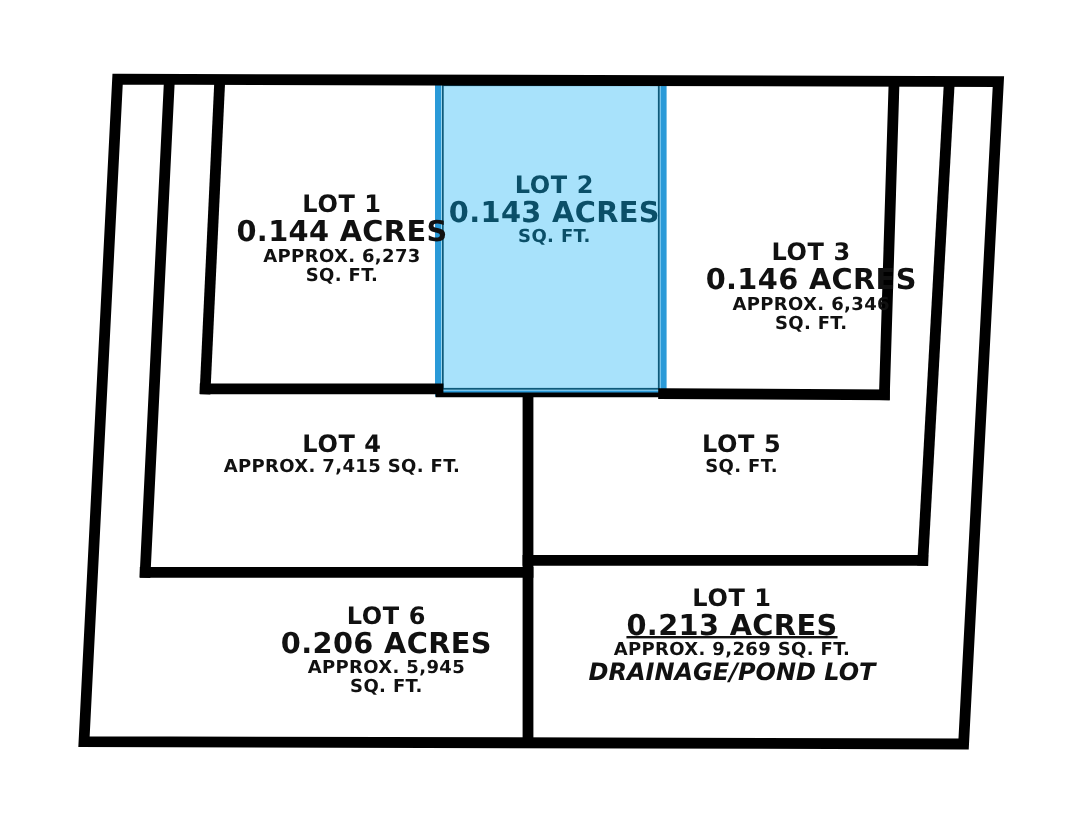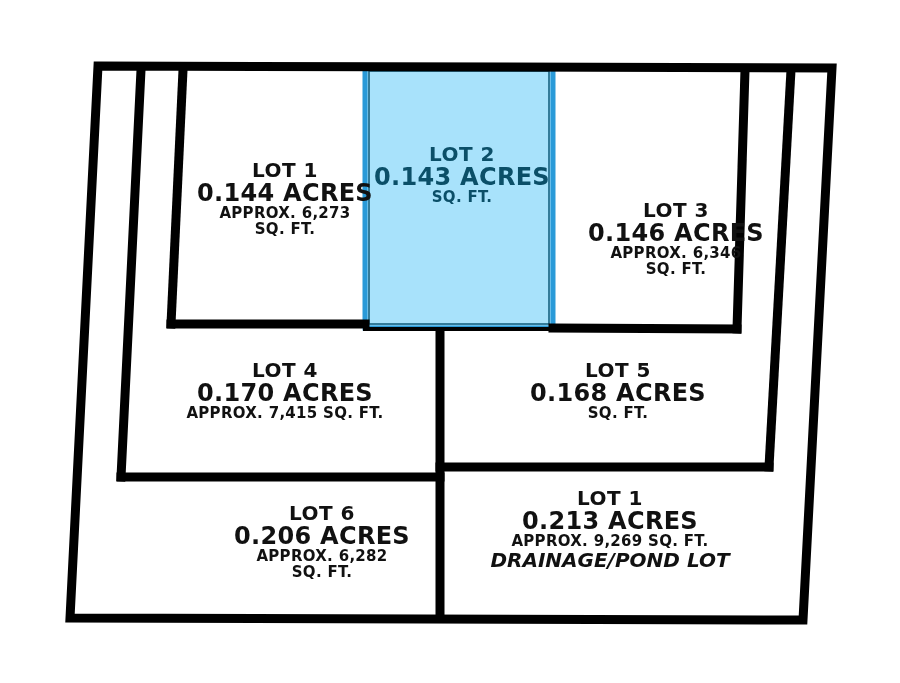--- a/index.html
+++ b/index.html
@@ -5,21 +5,21 @@
   html, body { margin:0; padding:0; background:#ffffff; }
   body { width:900px; height:683px; position:relative; overflow:hidden;
          font-family: "DejaVu Sans", sans-serif; }
   svg.plat { position:absolute; left:0; top:0; }
   .lot { position:absolute; text-align:center; color:#111; line-height:1.05; }
   .lot .name { font-size:20px; font-weight:bold; letter-spacing:0.5px; }
   .lot .acres { font-size:24px; font-weight:bold; letter-spacing:0.3px; }
   .lot .sqft { font-size:15px; font-weight:bold; letter-spacing:0.3px; }
   .lot .note { font-size:20px; font-weight:bold; font-style:italic; }
   .lot.selected { color:#0b4f68; }
-  .underline { text-decoration-thickness:2px; }
+  .underline { text-decoration: underline; text-decoration-thickness:2px; }
 </style>
 </head>
 <body>
 
 <svg class="plat" width="900" height="683" viewBox="0 0 900 683">
 
   <rect x="365" y="67" width="188" height="261" fill="#a8e2fb" stroke="#2a9ad8" stroke-width="5"></rect>
   <rect x="369" y="71" width="180" height="253" fill="none" stroke="#0e5a7a" stroke-width="1.5"></rect>
 
   <g stroke="#000" stroke-width="9" fill="none" stroke-linejoin="miter" stroke-linecap="square">
@@ -58,34 +58,32 @@
 
 <div class="lot" style="left:576px; top:160px; width:200px;margin-top:40px;">
   <div class="name">LOT 3</div>
   <div class="acres">0.146 ACRES</div>
   <div class="sqft">APPROX. 6,346</div>
   <div class="sqft">SQ. FT.</div>
 </div>
 
 <div class="lot" style="left:160px; top:360px; width:250px;">
   <div class="name">LOT 4</div>
-  <div class="acres">0.170 ACRES</div>
   <div class="sqft">APPROX. 7,415 SQ. FT.</div>
 </div>
 
 <div class="lot" style="left:518px; top:360px; width:200px;">
   <div class="name">LOT 5</div>
-  <div class="acres">0.168 ACRES</div>
   <div class="sqft">SQ. FT.</div>
 </div>
 
 <div class="lot" style="left:222px; top:503px; width:200px;">
   <div class="name">LOT 6</div>
   <div class="acres">0.206 ACRES</div>
-  <div class="sqft">APPROX. 6,282</div>
+  <div class="sqft">APPROX. 5,945</div>
   <div class="sqft">SQ. FT.</div>
 </div>
 
 <div class="lot" style="left:490px; top:488px; width:240px;">
   <div class="name">LOT 1</div>
   <div class="acres underline">0.213 ACRES</div>
   <div class="sqft">APPROX. 9,269 SQ. FT.</div>
   <div class="note">DRAINAGE/POND LOT</div>
 </div>
 

